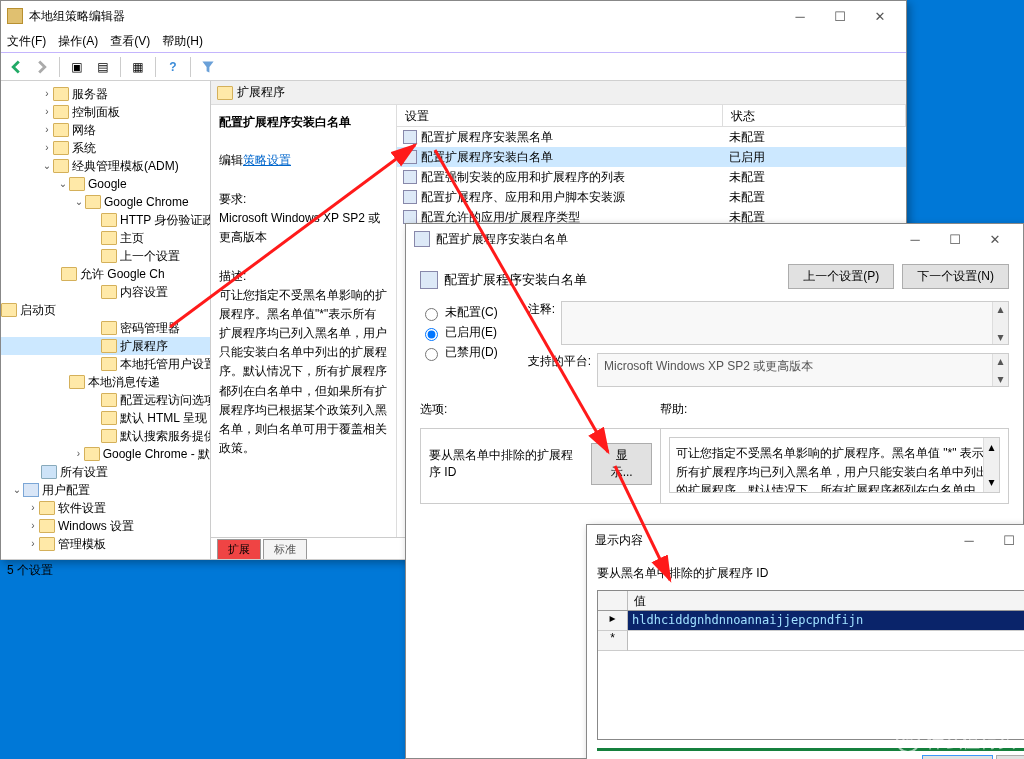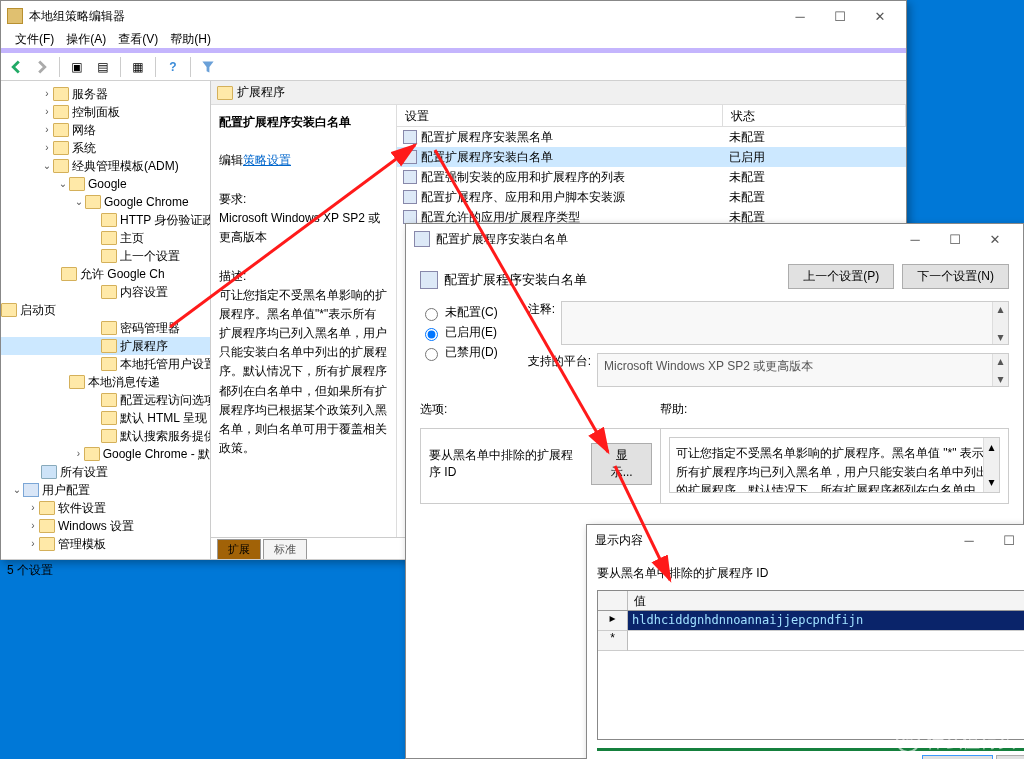--- a/index.html
+++ b/index.html
@@ -4,21 +4,21 @@
 <style>
   * { box-sizing: border-box; font-family: "Microsoft YaHei", "Segoe UI", sans-serif; }
   body { margin:0; width:1024px; height:759px; background:#0078d7; overflow:hidden; font-size:12px; color:#000; position:relative;}
   .window { position:absolute; background:#fff; border:1px solid #888; box-shadow:3px 3px 8px rgba(0,0,0,.3); }
   
   #gpedit { left:0; top:0; width:907px; height:560px; }
   .titlebar { height:30px; display:flex; align-items:center; padding:0 6px; background:#fff; }
   .titlebar .icon { width:16px; height:16px; margin-right:6px; background:#e0c070; border:1px solid #b89030;}
   .titlebar .spacer { flex:1;}
   .sysbtn { width:40px; height:28px; display:flex; align-items:center; justify-content:center; font-size:13px; color:#555;}
-  .menubar { height:22px; display:flex; align-items:center; padding:0 14px; gap:12px; border-bottom:5px solid #c4b5fd;}
+  .menubar { height:22px; display:flex; align-items:center; padding:0 6px; gap:12px; border-bottom:1px solid #c4b5fd;}
   .toolbar { height:28px; display:flex; align-items:center; gap:4px; padding:0 4px; border-bottom:1px solid #d0d0d0;}
   .tbtn { width:22px; height:22px; display:flex; align-items:center; justify-content:center; border:1px solid transparent;}
   .tbtn svg { width:14px; height:14px;}
   .sep { width:1px; height:20px; background:#ccc; margin:0 2px;}
   .body3 { display:flex; height:calc(100% - 80px);}
   .tree { width:210px; border-right:1px solid #ccc; overflow:hidden; padding:4px 0;}
   .tnode { white-space:nowrap; height:18px; line-height:18px; display:flex; align-items:center;}
   .twister { width:12px; text-align:center; font-size:10px; color:#555; cursor:pointer;}
   .ficon { width:16px; height:14px; margin-right:3px; background:#ffe9a8; border:1px solid #d4b05a; border-radius:1px; flex:0 0 16px;}
   .ficon.blue { background:#cde3f8; border-color:#8ab;}
@@ -31,21 +31,21 @@
   .rleft b { font-weight:bold;}
   .rright { flex:1; }
   .cols { display:flex; height:22px; border-bottom:1px solid #ddd;}
   .cols div { padding:3px 8px; border-right:1px solid #ddd;}
   .row { display:flex; height:20px; align-items:center;}
   .row.sel { background:#cce8ff;}
   .row .c1{ flex:0 0 326px; padding-left:6px; display:flex; align-items:center;}
   .row .c2{ flex:1; padding-left:6px;}
   .ricon{width:14px;height:14px;margin-right:4px;border:1px solid #88a;background:#dde9f7;}
   .tabs { height:22px; border-top:1px solid #ccc; display:flex; align-items:flex-end; padding-left:6px;}
-  .tab { border:1px solid #999; border-bottom:none; padding:2px 10px; font-size:11px; margin-right:2px; background:#a16207;}
+  .tab { border:1px solid #999; border-bottom:none; padding:2px 10px; font-size:11px; margin-right:2px; background:#ef4444;}
   .tab.inactive{background:#f4f4f4;color:#555}
   .status { height:22px; border-top:1px solid #ccc; padding:2px 6px; font-size:12px;}
   a.link{color:#0066cc;text-decoration:underline;}
 
   
   #dlg1 { left:405px; top:223px; width:619px; height:536px; }
   #dlg1 .dcontent { padding:10px 14px;}
   .dlgtitle { height:30px; display:flex; align-items:center; padding:0 8px; background:#fff;}
   .btn { border:1px solid #adadad; background:#e1e1e1; padding:3px 14px; font-size:12px;}
   .optbox { border:1px solid #ccc; margin-top:10px; display:flex;}

